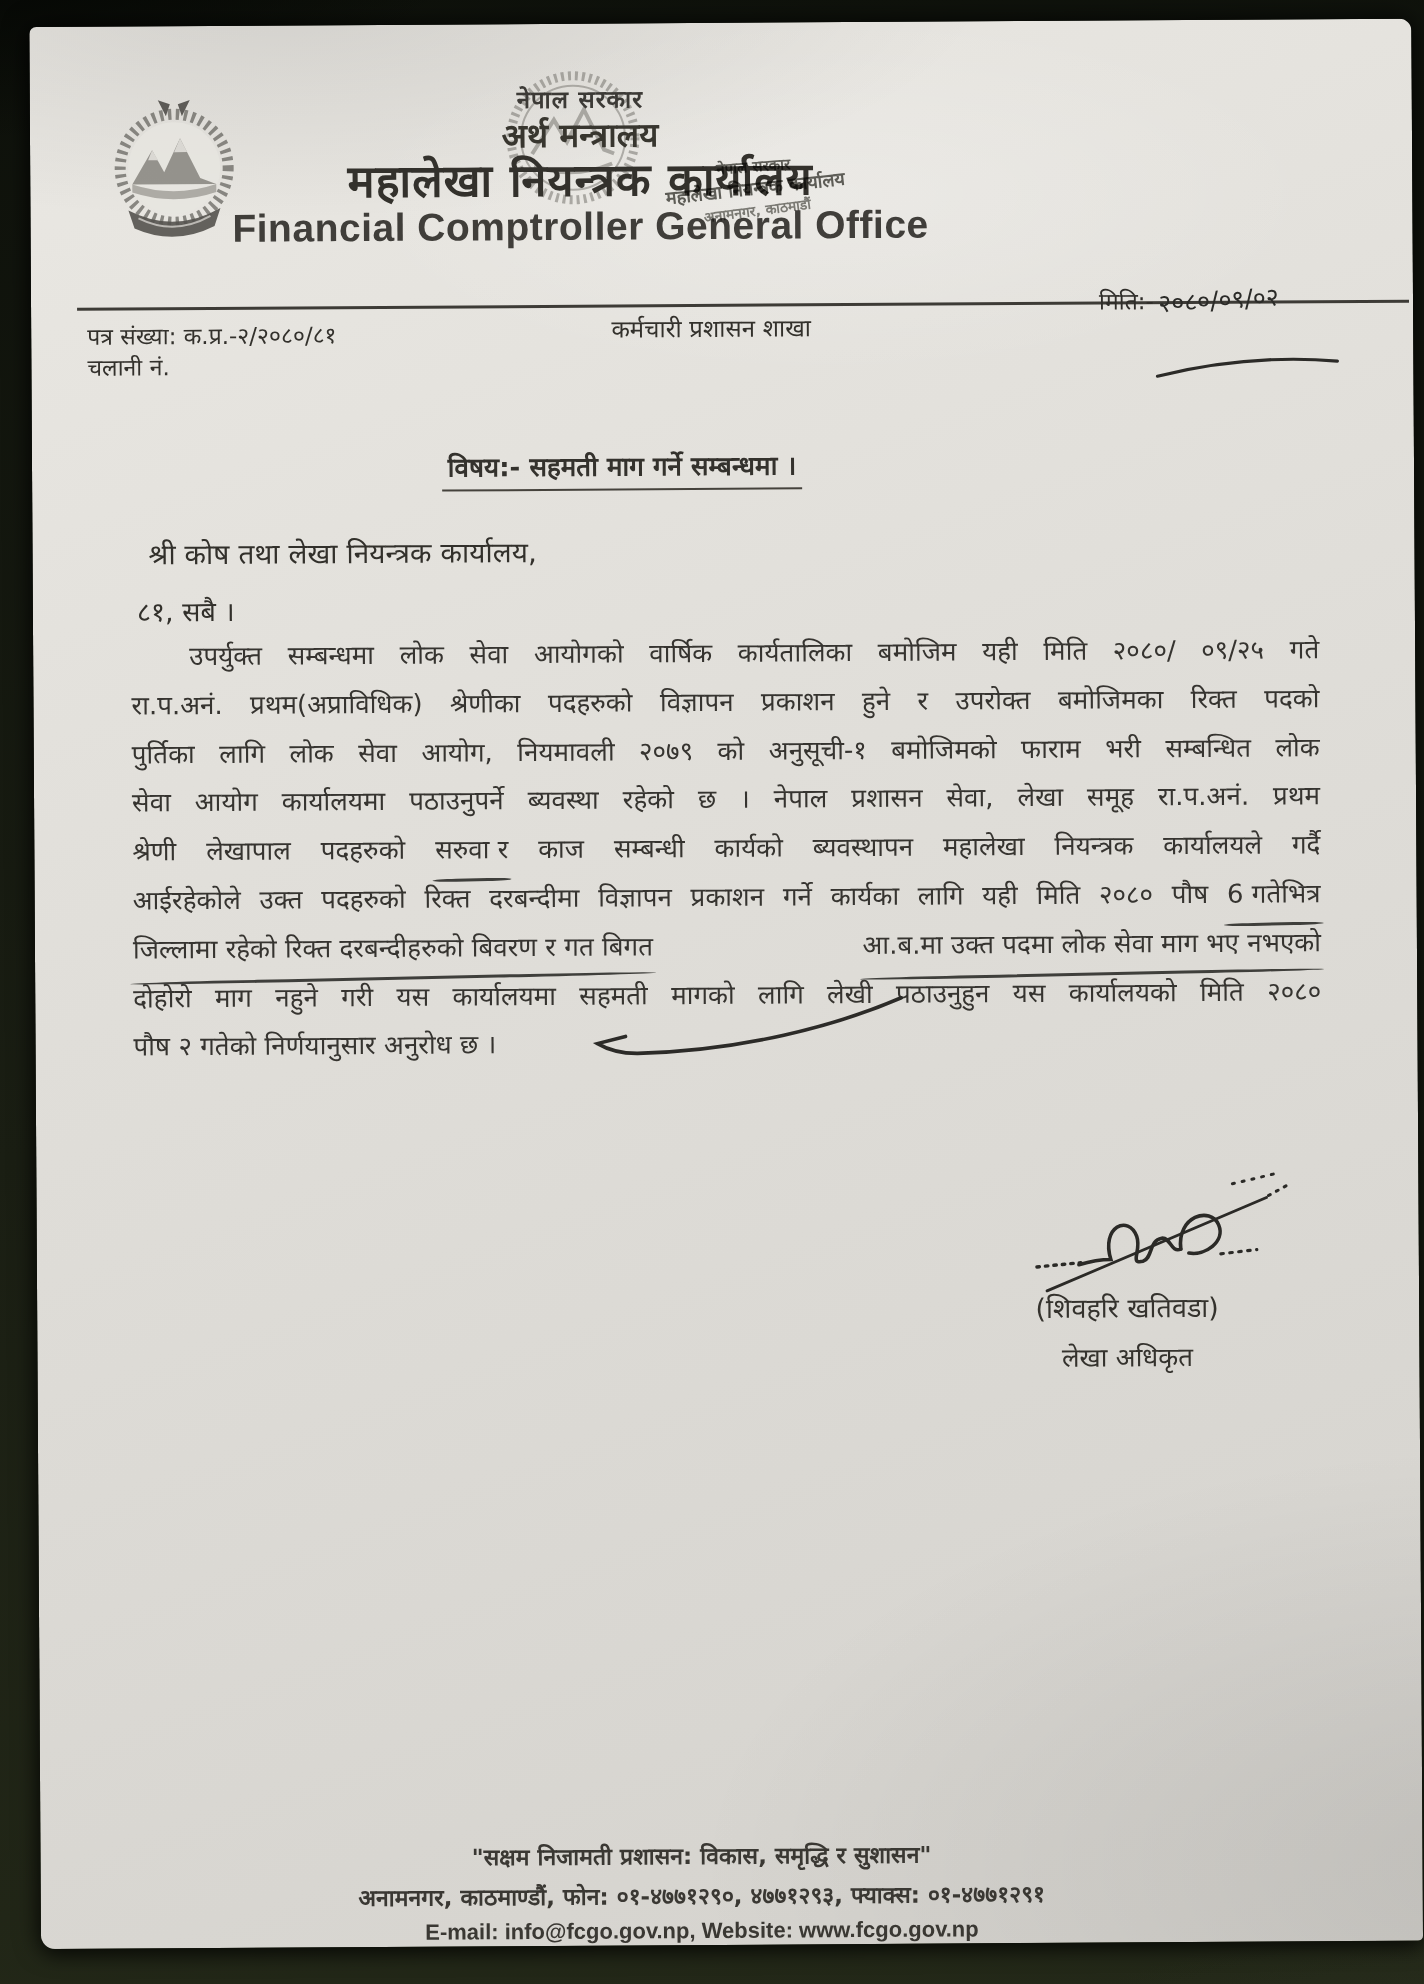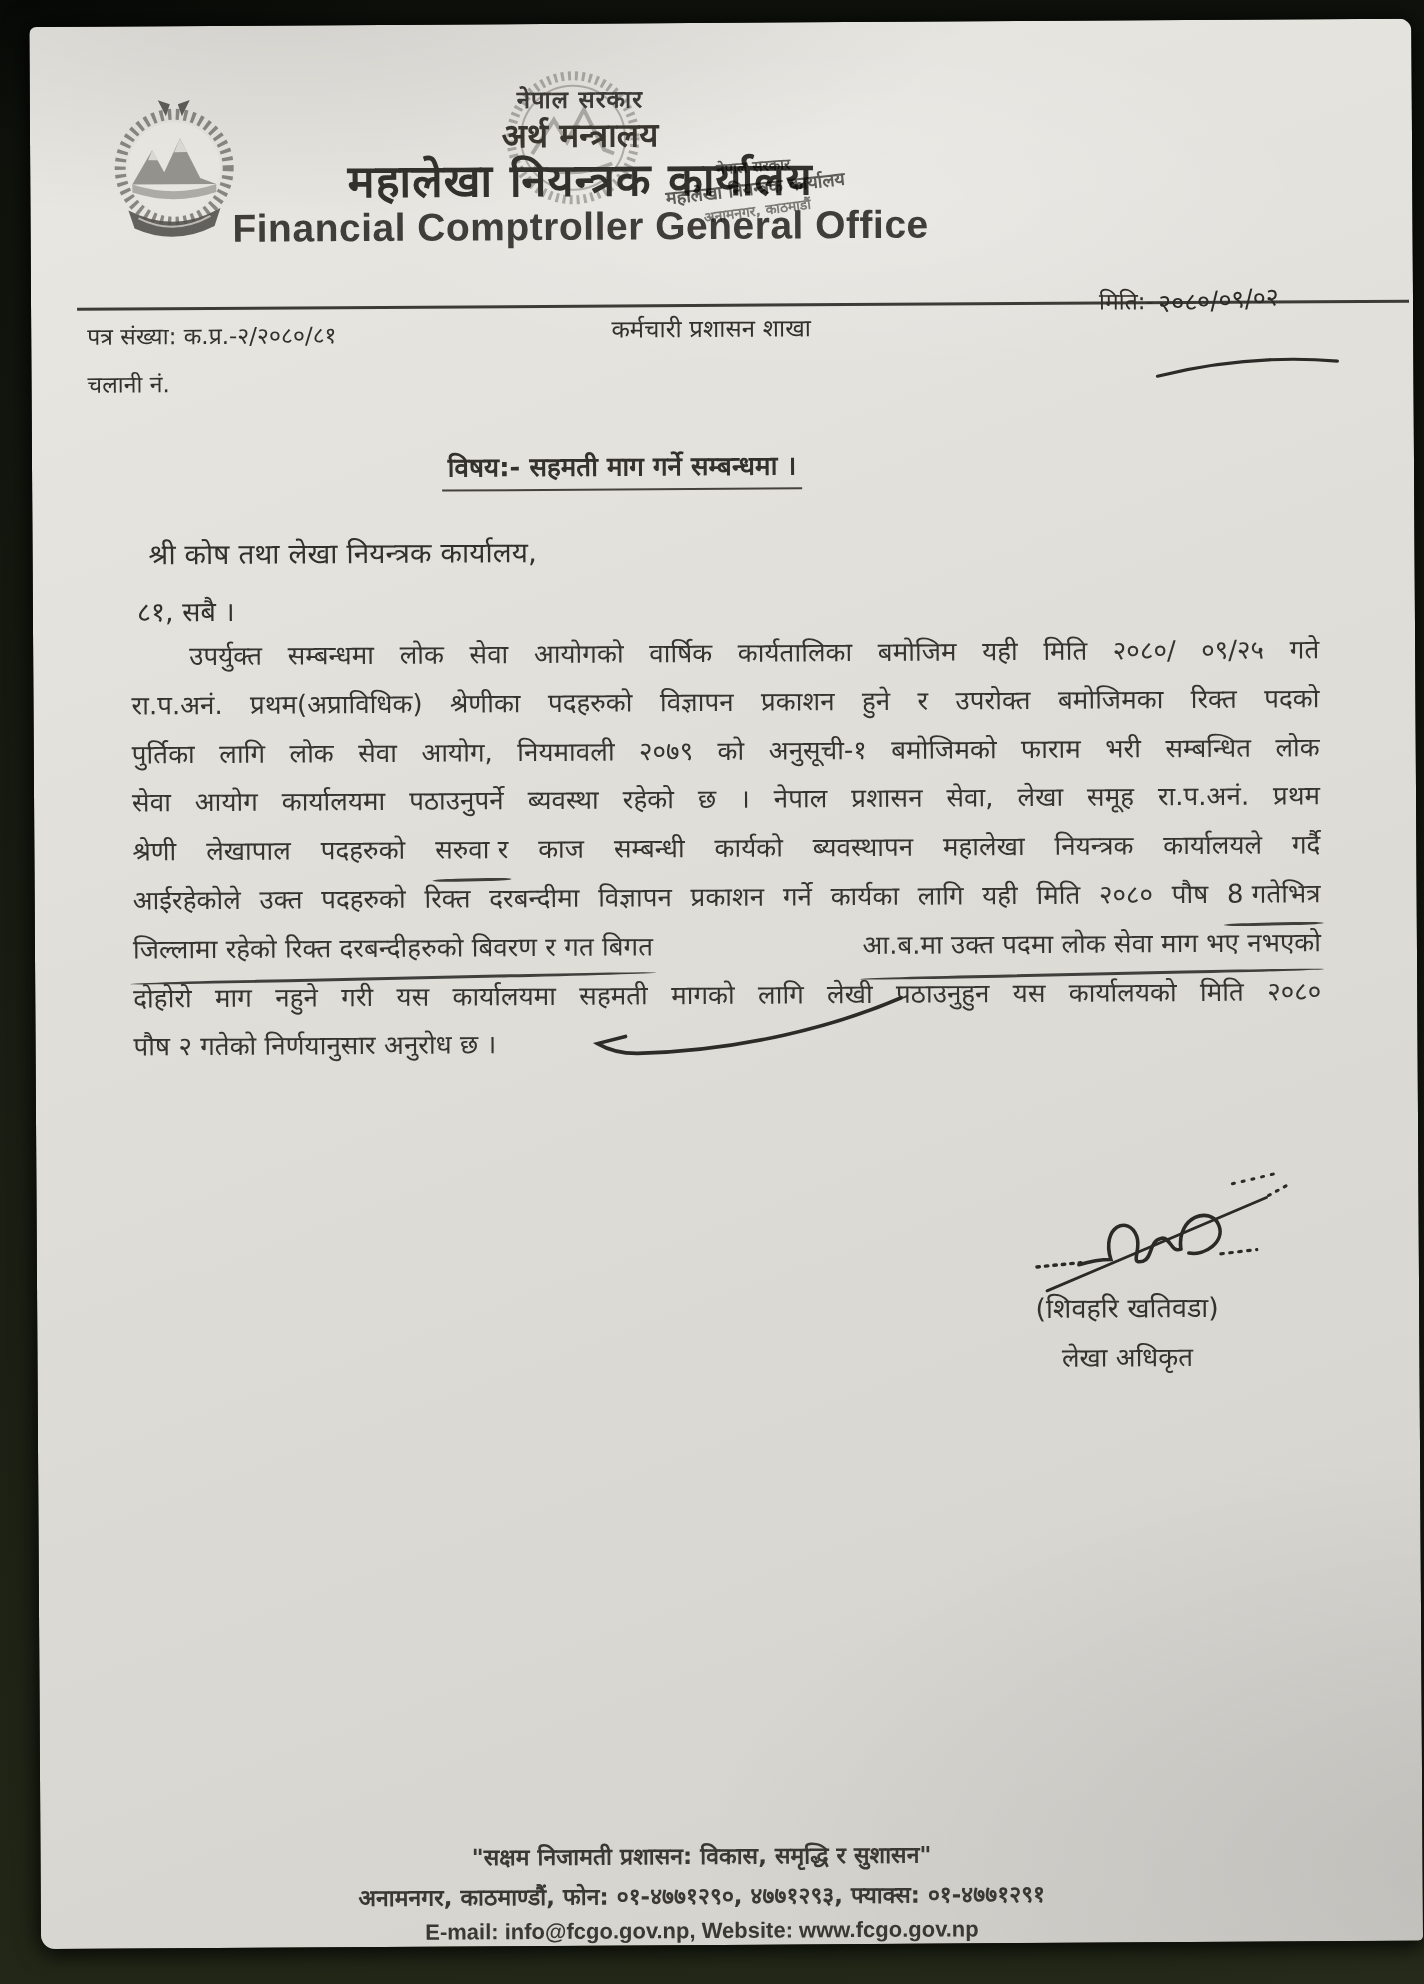--- a/index.html
+++ b/index.html
@@ -37,21 +37,21 @@
   .stamp-text .s2{font-size:18px;font-weight:700;display:block;transform:rotate(-1deg);}
   .stamp-text .s3{font-size:14px;font-weight:700;display:block;transform:rotate(-2deg);opacity:.8;}
 
   .rule{left:46px;top:281px;width:1332px;height:2.5px;background:#3d3b36;}
 
   .letter-no{left:56px;top:293px;font-size:23px;color:#33312c;}
   .branch{left:470px;top:288px;width:420px;text-align:center;font-size:24px;color:#33312c;}
   .date-wrap{left:1068px;top:262px;width:300px;font-size:23px;color:#2f2d29;}
   .date-hand{display:inline-block;font-size:25px;transform:rotate(-3deg);margin-left:4px;color:#2b2b28;}
   .date-swoosh{left:1118px;top:330px;width:200px;height:34px;}
-  .chalani{left:56px;top:341px;font-size:23px;color:#33312c;}
+  .chalani{left:56px;top:324px;font-size:23px;color:#33312c;}
 
   .subject-wrap{left:240px;top:424px;width:700px;text-align:center;}
   .subject{display:inline-block;font-size:26px;font-weight:600;color:#34322d;
     border-bottom:2px solid #45423c;padding:0 6px 5px 6px;}
 
   .addr1{left:116px;top:508px;font-size:28px;color:#32302b;}
   .addr2{left:104px;top:566px;font-size:27px;color:#32302b;}
 
   .body-block{left:98px;top:606px;width:1188px;font-size:26px;color:#363430;}
   .bline{line-height:48.8px;text-align:justify;text-align-last:justify;}
@@ -126,21 +126,21 @@
 
     <div class="abs addr1">श्री कोष तथा लेखा नियन्त्रक कार्यालय,</div>
     <div class="abs addr2">८१, सबै ।</div>
 
     <div class="abs body-block">
       <div class="bline first">उपर्युक्त सम्बन्धमा लोक सेवा आयोगको वार्षिक कार्यतालिका बमोजिम यही मिति २०८०/ ०९/२५ गते</div>
       <div class="bline">रा.प.अनं. प्रथम(अप्राविधिक) श्रेणीका पदहरुको विज्ञापन प्रकाशन हुने र उपरोक्त बमोजिमका रिक्त पदको</div>
       <div class="bline">पुर्तिका लागि लोक सेवा आयोग, नियमावली २०७९ को अनुसूची-१ बमोजिमको फाराम भरी सम्बन्धित लोक</div>
       <div class="bline">सेवा आयोग कार्यालयमा पठाउनुपर्ने ब्यवस्था रहेको छ । नेपाल प्रशासन सेवा, लेखा समूह रा.प.अनं. प्रथम</div>
       <div class="bline"><span>श्रेणी लेखापाल पदहरुको </span><span class="hl">सरुवा र</span><span> काज सम्बन्धी कार्यको ब्यवस्थापन महालेखा नियन्त्रक कार्यालयले गर्दै</span></div>
-      <div class="bline"><span>आईरहेकोले उक्त पदहरुको रिक्त दरबन्दीमा विज्ञापन प्रकाशन गर्ने कार्यका लागि यही मिति २०८० पौष </span><span class="hl">8 गतेभित्र</span></div>
+      <div class="bline"><span>आईरहेकोले उक्त पदहरुको रिक्त दरबन्दीमा विज्ञापन प्रकाशन गर्ने कार्यका लागि यही मिति २०८० पौष </span><span class="hl">6 गतेभित्र</span></div>
       <div class="bline"><span class="hl">जिल्लामा रहेको रिक्त दरबन्दीहरुको बिवरण र गत बिगत</span> <span class="hl">आ.ब.मा उक्त पदमा लोक सेवा माग भए नभएको</span></div>
       <div class="bline"><span>दोहोरो माग नहुने गरी यस कार्यालयमा सहमती मागको लागि लेखी </span><span>पठाउनुहुन</span><span> यस कार्यालयको मिति २०८०</span></div>
       <div class="bline last">पौष २ गतेको निर्णयानुसार अनुरोध छ ।</div>
     </div>
 
     <svg class="abs swoosh8" viewBox="0 0 330 80">
       <path d="M318 8 C 252 36, 158 60, 54 62 C 38 62, 24 58, 14 52 L 42 45" fill="none" stroke="#2c2b28" stroke-width="3.6" stroke-linecap="round"></path>
     </svg>
 
     <svg class="abs sig-svg" viewBox="0 0 266 128">

